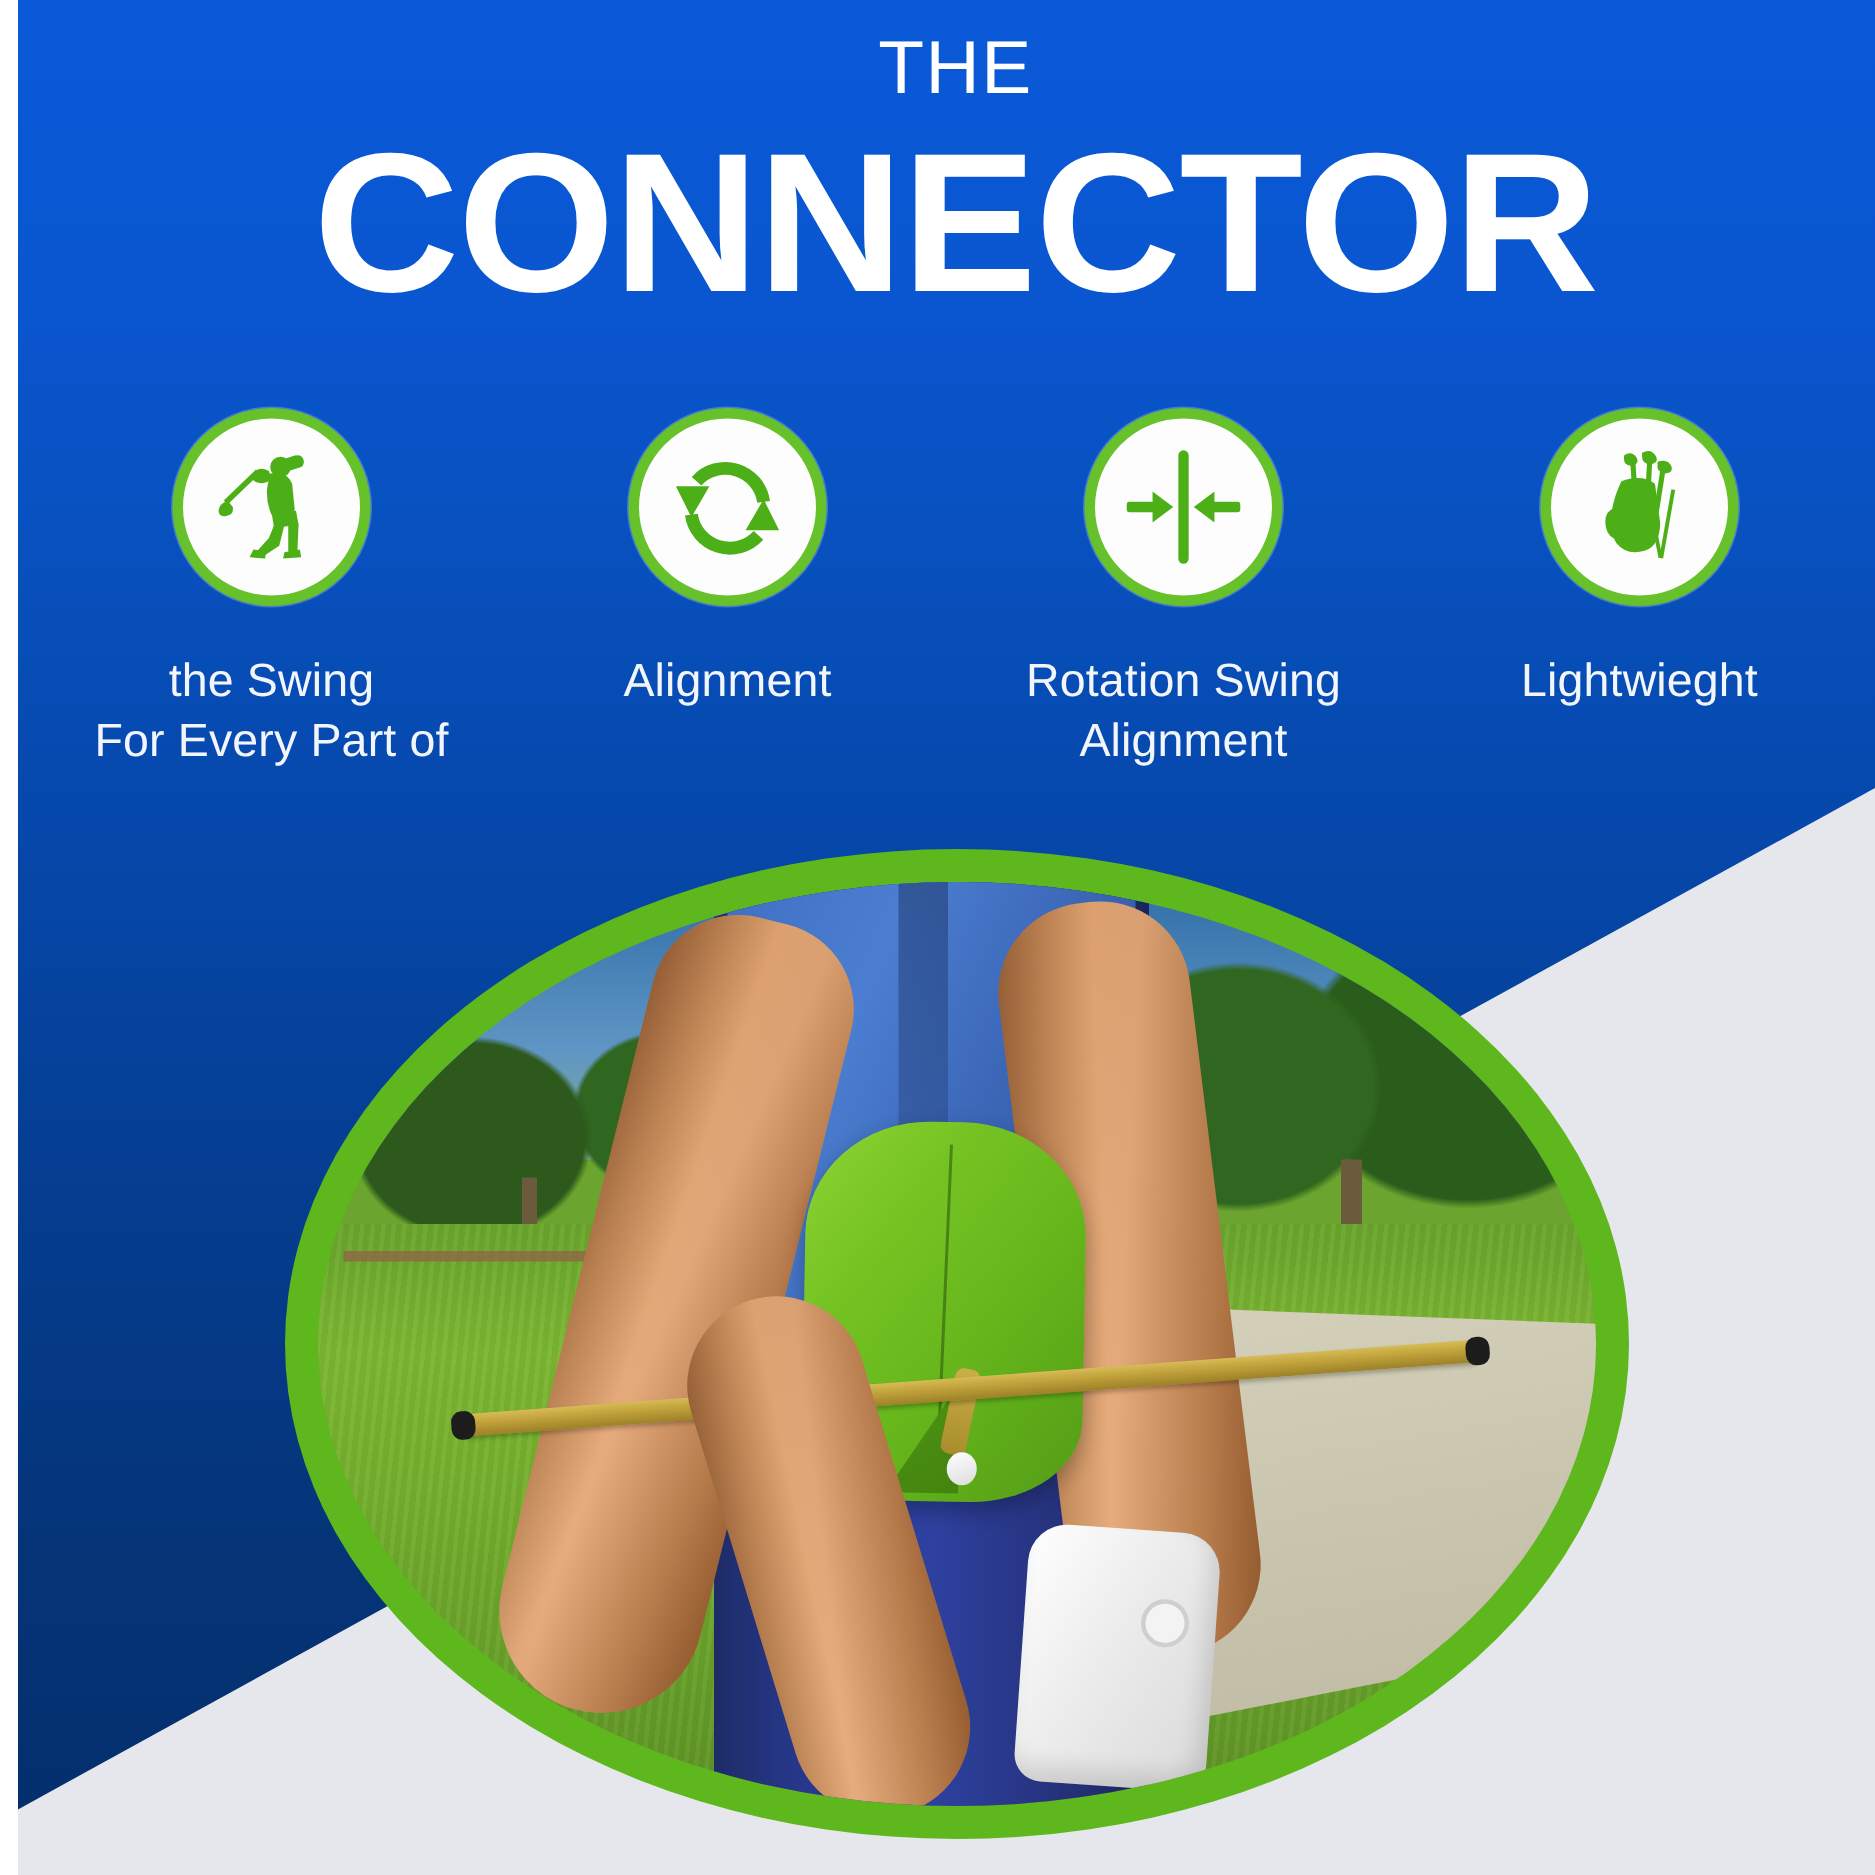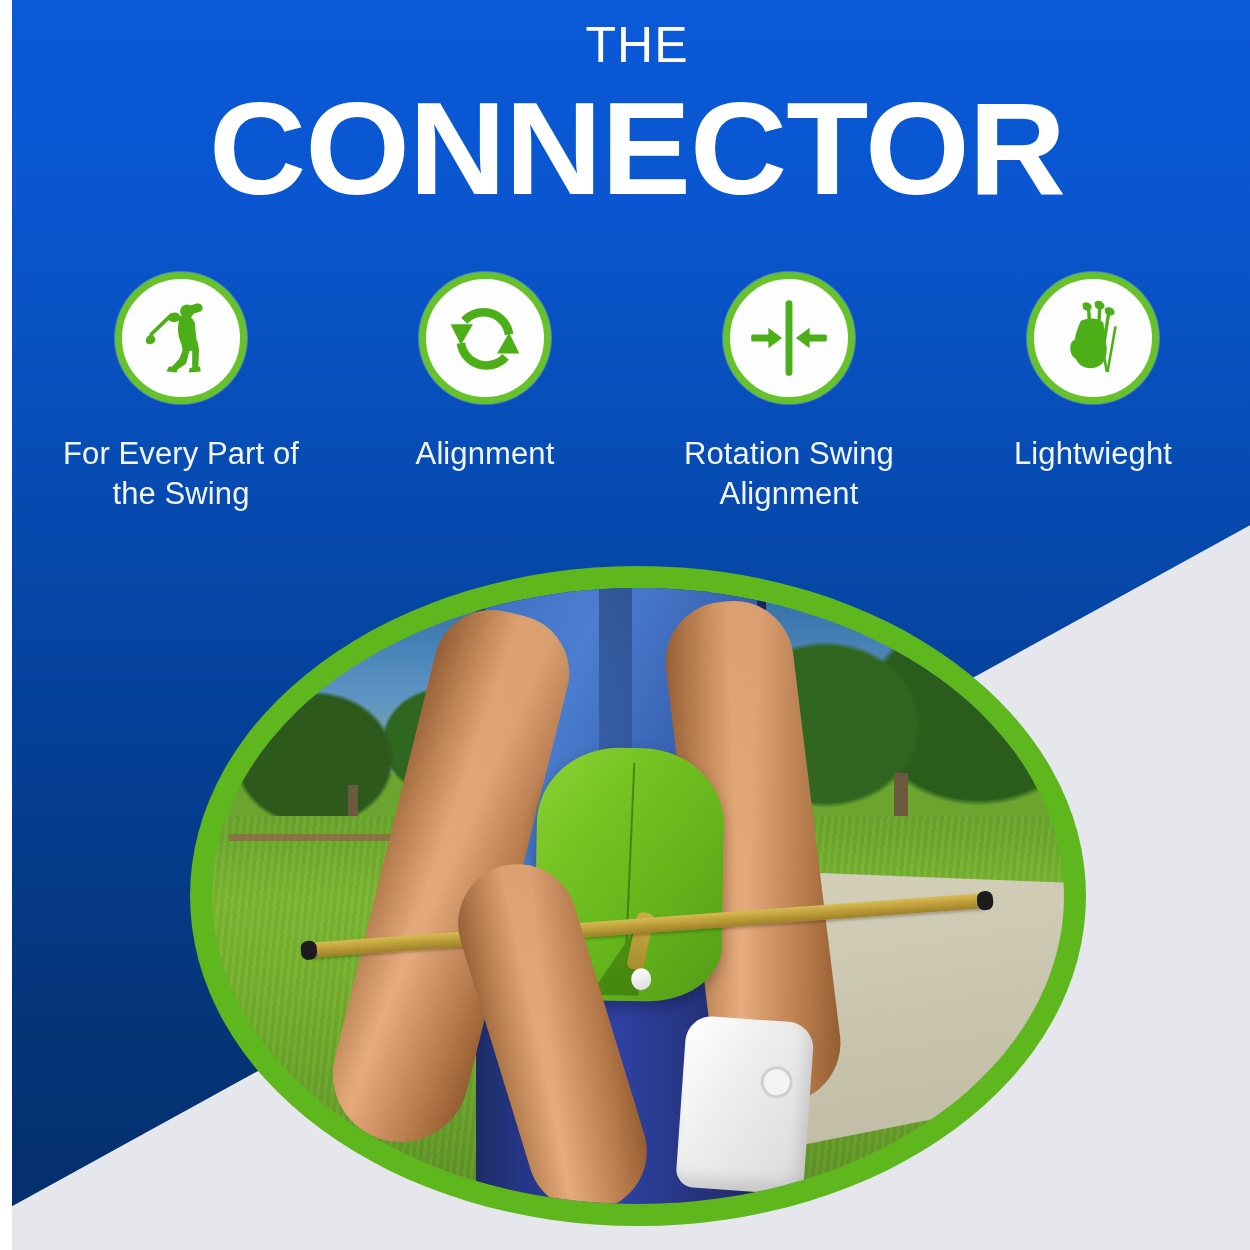--- a/index.html
+++ b/index.html
@@ -393,22 +393,22 @@
 
               <path d="M52 64 L60 64 L56 80 L44 88 L38 85 L48 74 Z"></path>
 
               <path d="M60 85 L72 83 L73 89 L59 90 Z"></path>
               <path d="M36 83 L46 84 L45 90 L33 89 Z"></path>
             </g>
           </svg>
         </span>
       </div>
       <div class="feature-label">
+        <div>the Swing</div>
         <div>For Every Part of</div>
-        <div>the Swing</div>
       </div>
     </div>
 
     <div class="feature">
       <div class="feature-badge">
         <span>
           <svg width="86" height="86" viewBox="0 0 100 100" aria-hidden="true">
             <g fill="none" stroke="#4caf18" stroke-width="10" stroke-linecap="butt">
               <path d="M22 56 A30 30 0 0 0 74 72"></path>
               <path d="M78 46 A30 30 0 0 0 26 30"></path>

